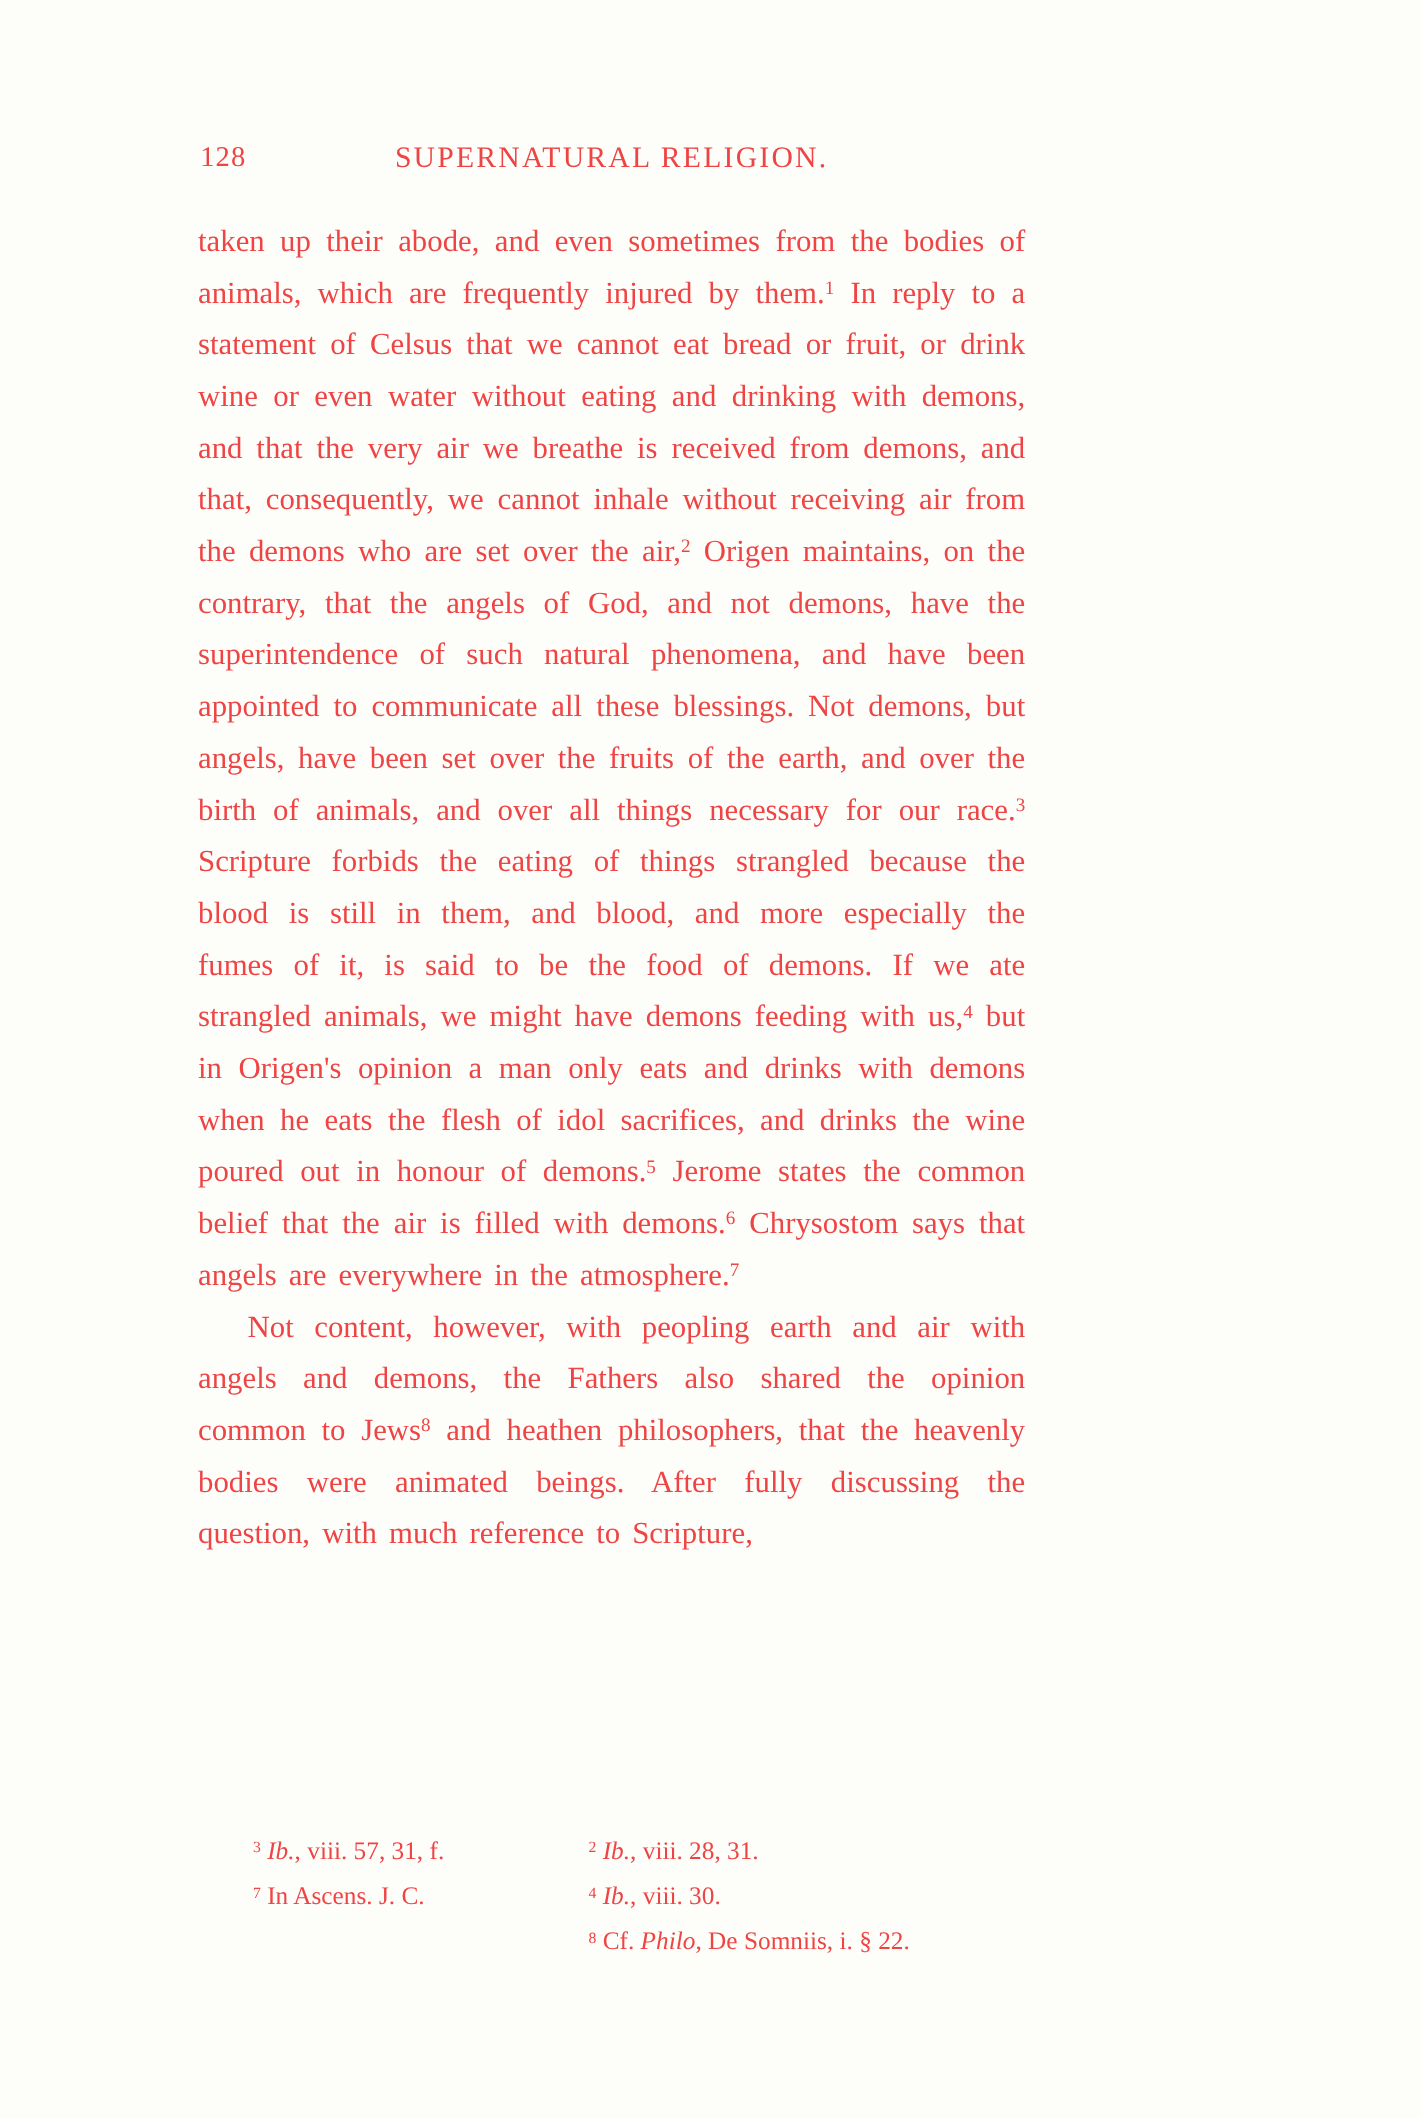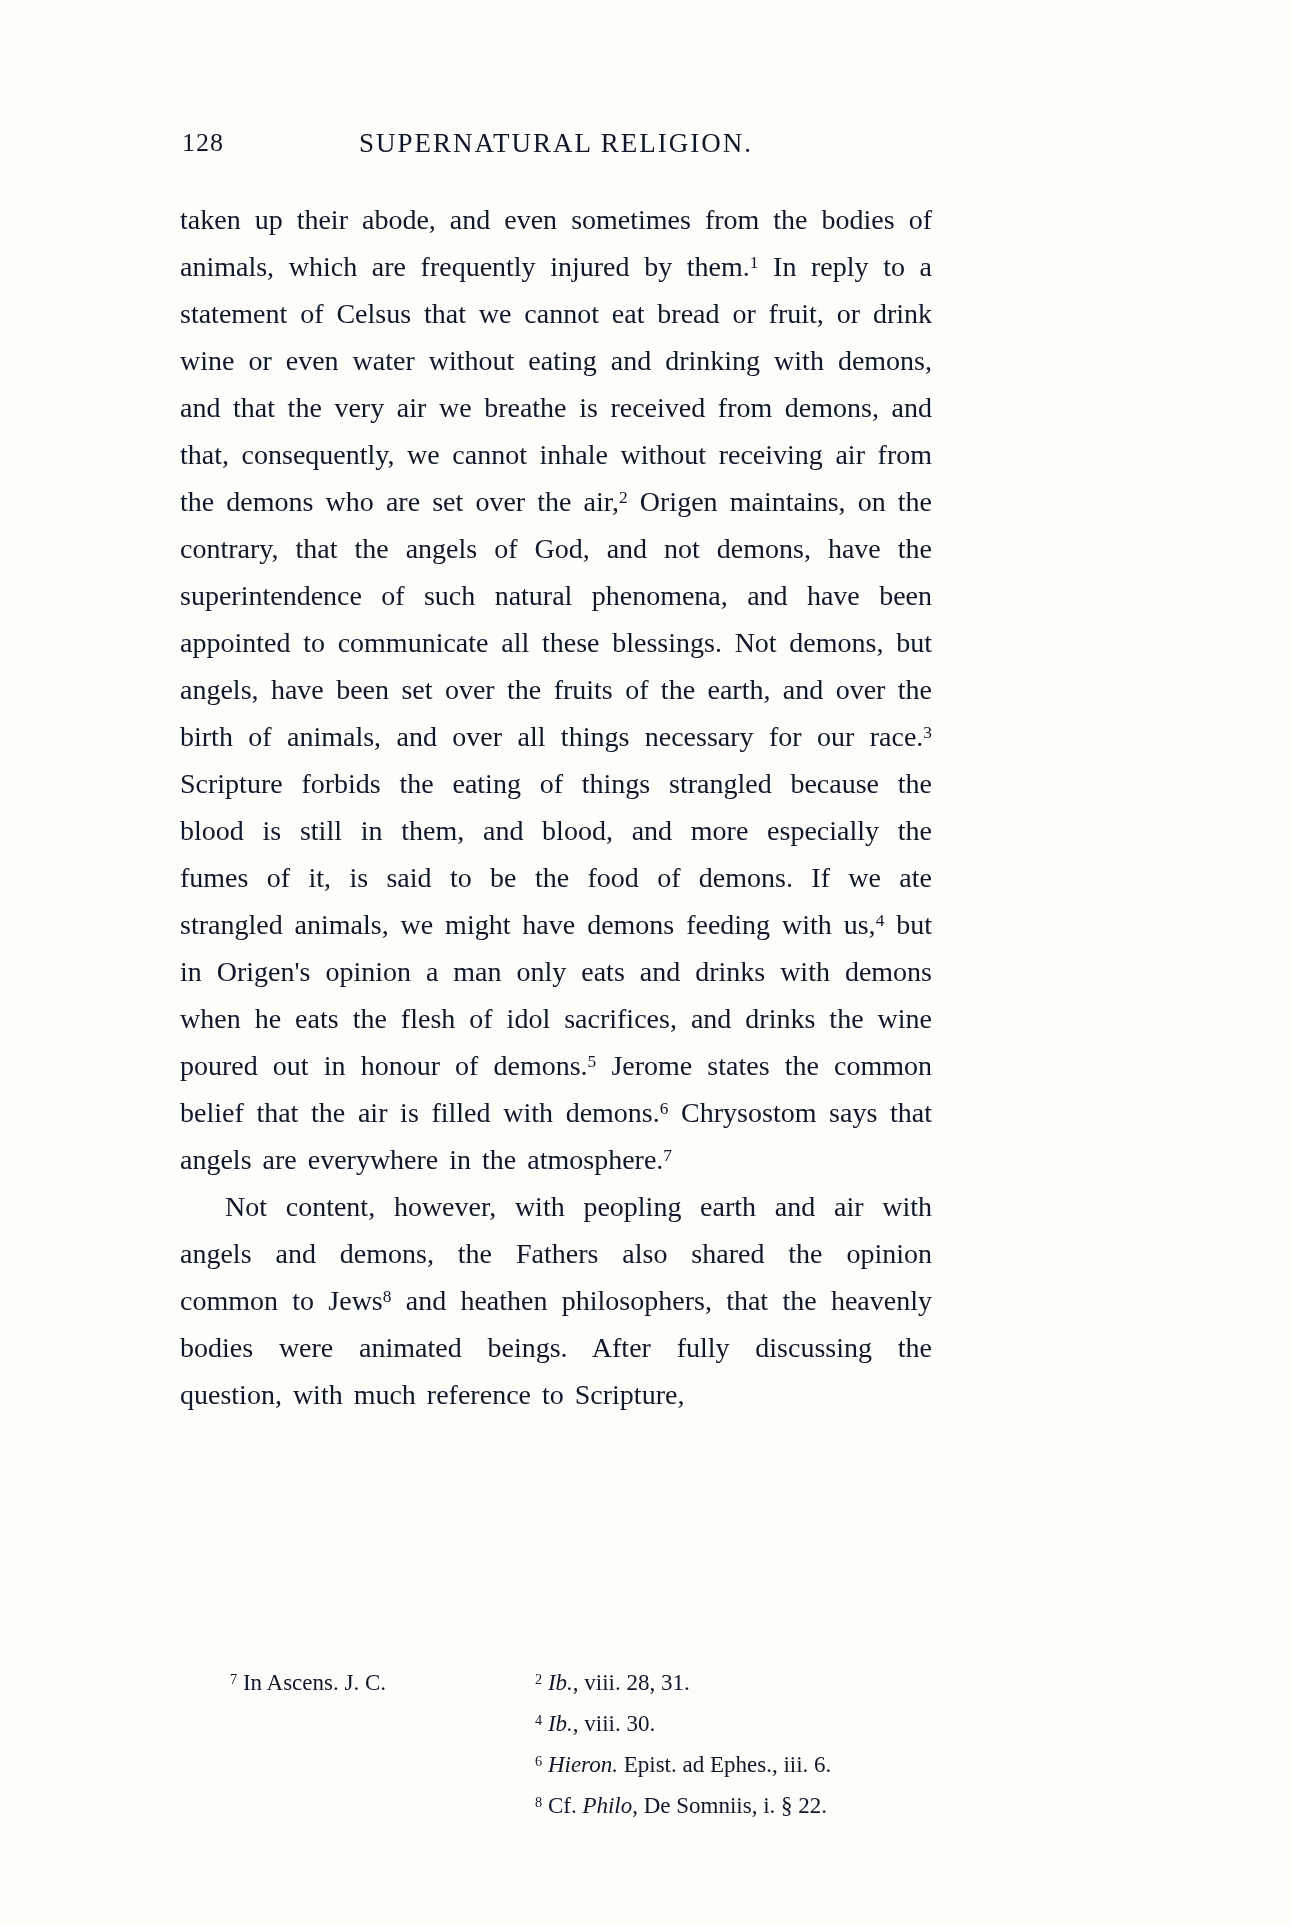--- a/index.html
+++ b/index.html
@@ -6,21 +6,21 @@
   body {
     background: #e8e6e0;
     font-family: "Liberation Serif", "DejaVu Serif", serif;
   }
   .page {
     position: relative;
     width: 1292px;
     height: 1925px;
     margin: 0 auto;
     background: #fdfdfa;
-    color: #0f172a;
+    color: #ef4444;
     overflow: hidden;
   }
   .content {
     position: absolute;
     left: 180px;
     top: 128px;
     width: 752px;
   }
   .header-line {
     position: relative;
@@ -96,22 +96,22 @@
       <span class="page-number">128</span>
       <span class="header-title">SUPERNATURAL RELIGION.</span>
     </div>
     <div class="body-text">
         <p class="para">taken up their abode, and even sometimes from the bodies of animals, which are frequently injured by them.<sup>1</sup> In reply to a statement of Celsus that we cannot eat bread or fruit, or drink wine or even water without eating and drinking with demons, and that the very air we breathe is received from demons, and that, consequently, we cannot inhale without receiving air from the demons who are set over the air,<sup>2</sup> Origen maintains, on the contrary, that the angels of God, and not demons, have the superintendence of such natural phenomena, and have been appointed to communicate all these blessings.  Not demons, but angels, have been set over the fruits of the earth, and over the birth of animals, and over all things necessary for our race.<sup>3</sup> Scripture forbids the eating of things strangled because the blood is still in them, and blood, and more especially the fumes of it, is said to be the food of demons.  If we ate strangled animals, we might have demons feeding with us,<sup>4</sup> but in Origen's opinion a man only eats and drinks with demons when he eats the flesh of idol sacrifices, and drinks the wine poured out in honour of demons.<sup>5</sup>  Jerome states the common belief that the air is filled with demons.<sup>6</sup>  Chrysostom says that angels are everywhere in the atmosphere.<sup>7</sup></p>
         <p class="para indent">Not content, however, with peopling earth and air with angels and demons, the Fathers also shared the opinion common to Jews<sup>8</sup> and heathen philosophers, that the heavenly bodies were animated beings.  After fully discussing the question, with much reference to Scripture,</p>
       </div>
   </div>
   <div class="footnotes">
     <div class="footnotes-col left">
+        <div class="footnote"><sup>3</sup> <i>Ib.</i>, viii. 57, 31, f.</div>
         <div class="footnote"><sup>7</sup> In Ascens. J. C.</div>
       </div>
     <div class="footnotes-col right">
         <div class="footnote"><sup>2</sup> <i>Ib.</i>, viii. 28, 31.</div>
         <div class="footnote"><sup>4</sup> <i>Ib.</i>, viii. 30.</div>
-        <div class="footnote"><sup>6</sup> <i>Hieron.</i> Epist. ad Ephes., iii. 6.</div>
         <div class="footnote"><sup>8</sup> Cf. <i>Philo</i>, De Somniis, i. § 22.</div>
       </div>
   </div>
 </div>
 
 </body></html>

